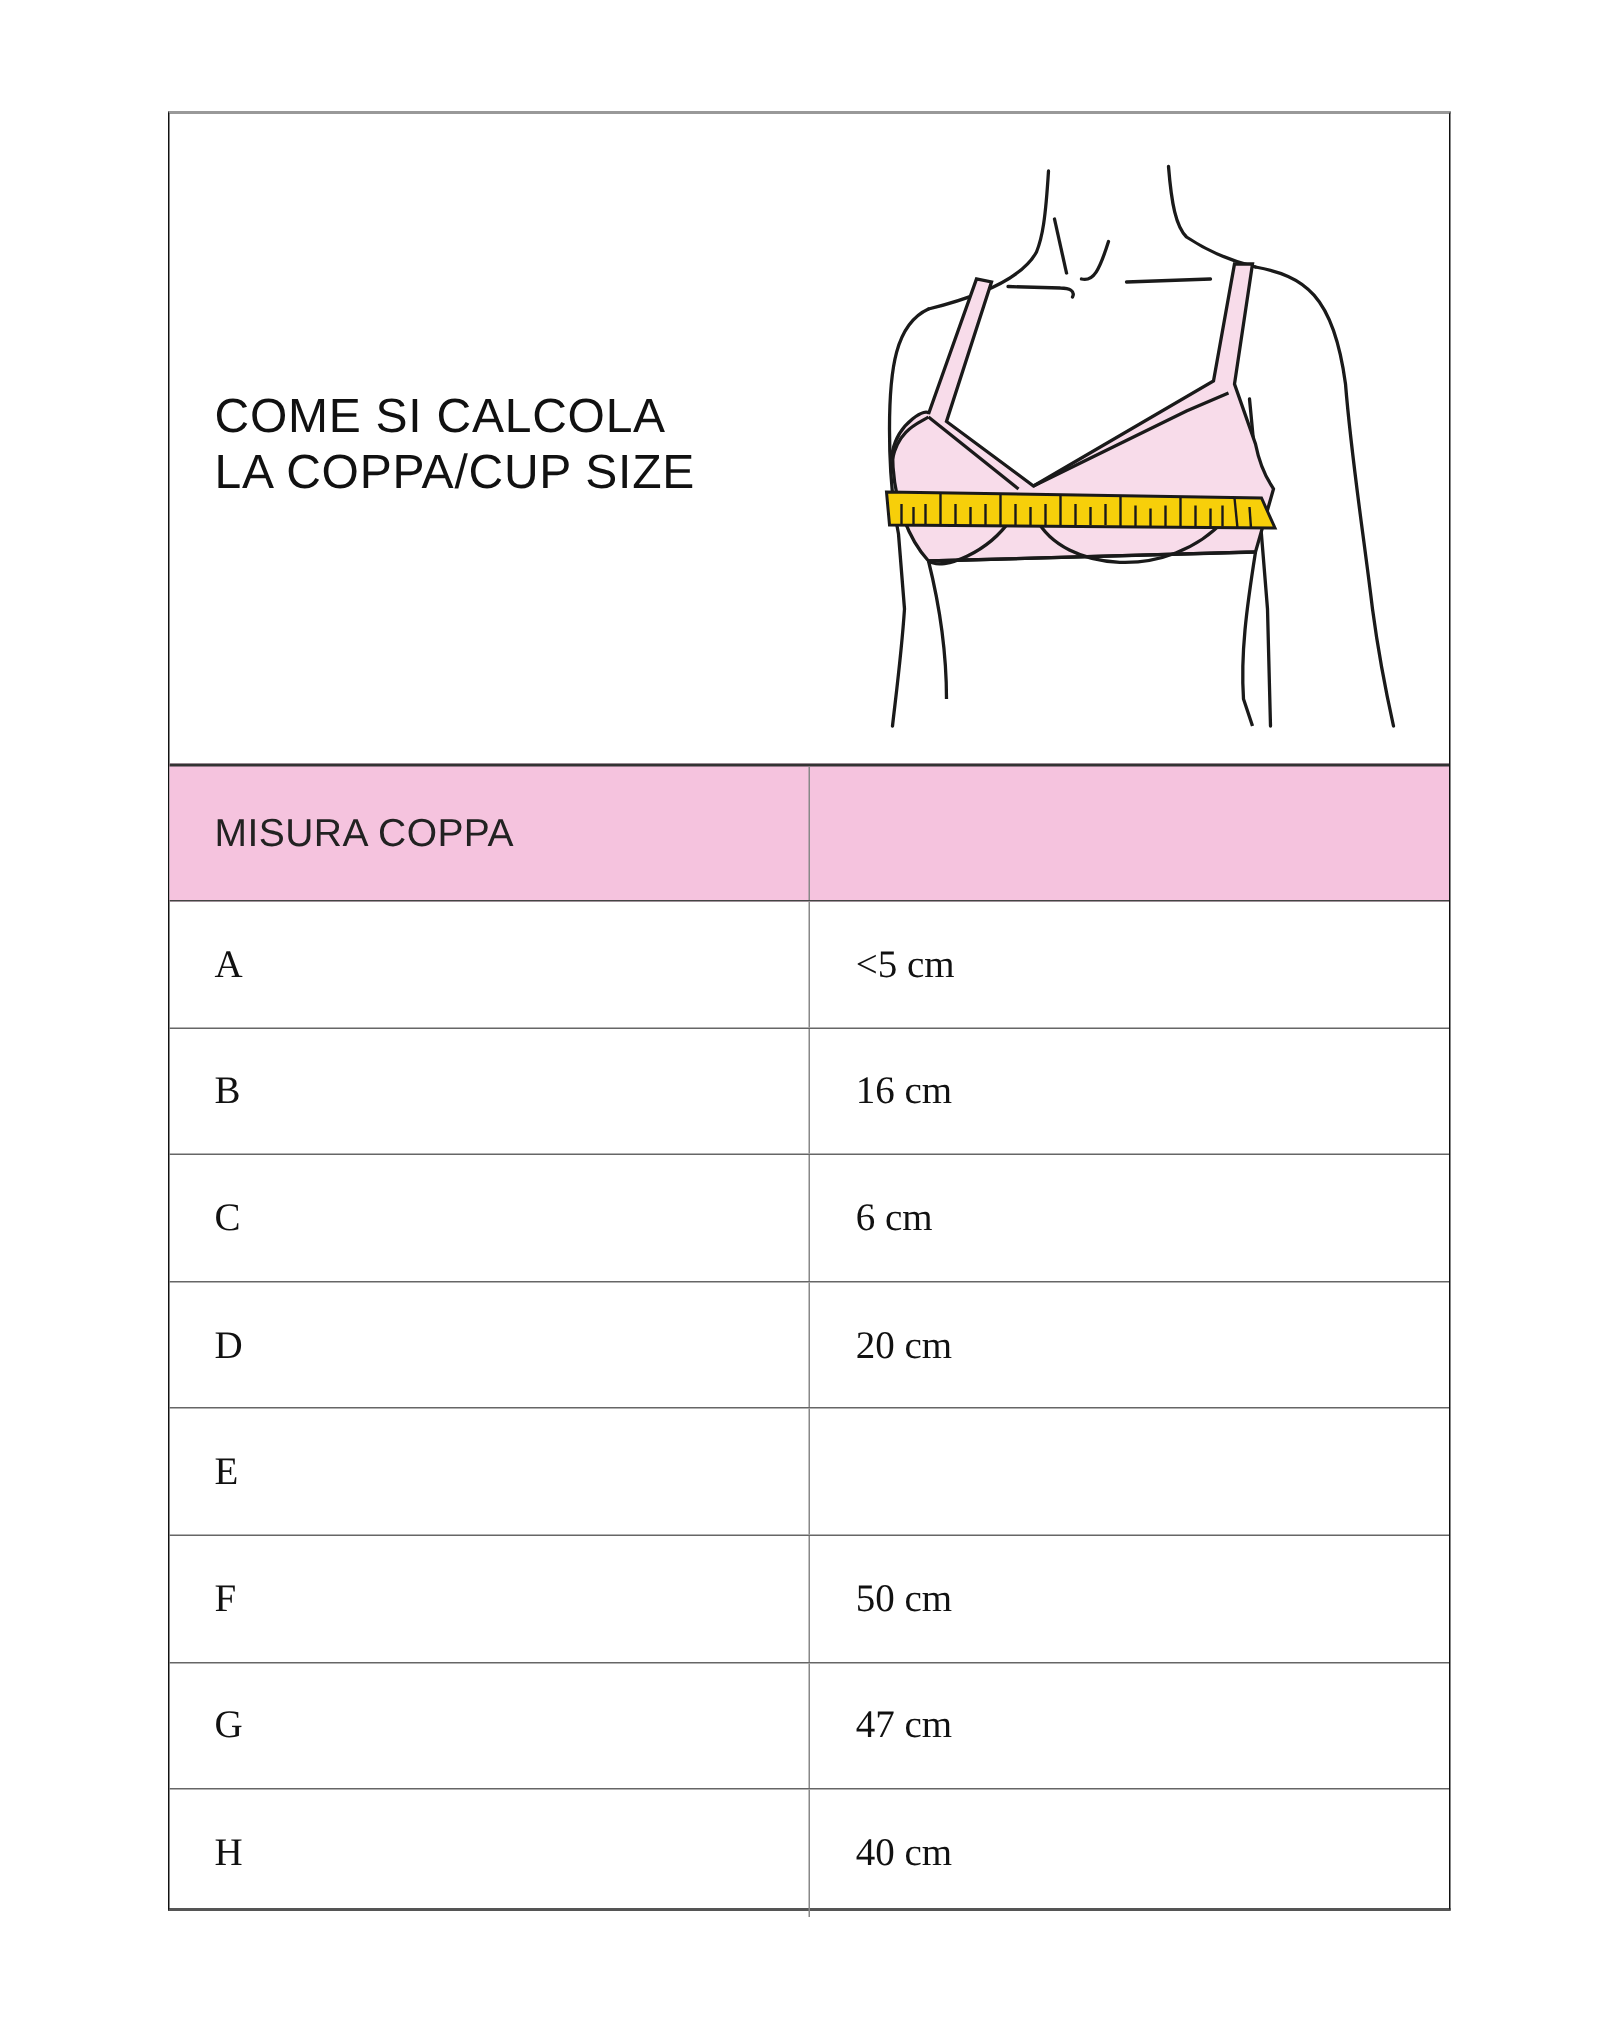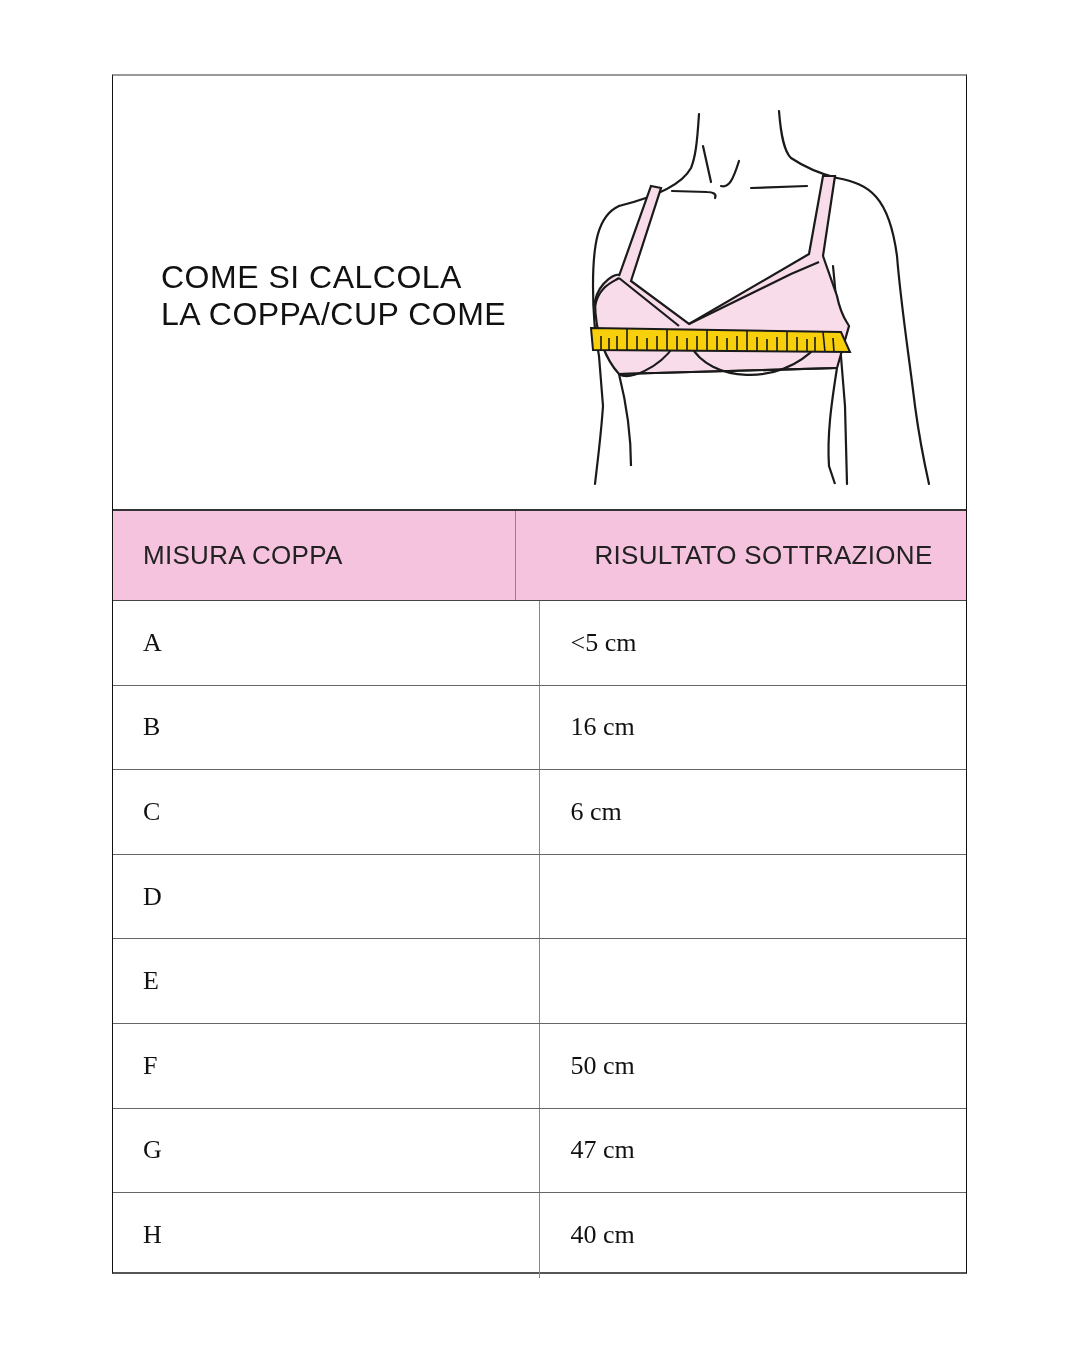--- a/index.html
+++ b/index.html
@@ -10,21 +10,21 @@
     border-top:2px solid #999; border-bottom:2px solid #555;
     box-sizing:border-box;
   }
   .top { position:absolute; left:0; top:0; width:100%; height:433px; }
   .title {
     position:absolute; left:30px; top:183px;
     font-family:"Liberation Sans", sans-serif;
     font-size:32px; line-height:37px; letter-spacing:0.5px;
     color:#111; font-weight:normal;
   }
-  .title span { display:block;margin-left:18px; }
+  .title span { display:block; }
   .illus { position:absolute; left:466px; top:30px; width:360px; height:380px; }
   .table { position:absolute; left:0; top:433px; width:100%; }
   .hdr {
     display:flex; height:92px; background:#f5c3de;
     border-top:2px solid #333; border-bottom:1.5px solid #444;
     box-sizing:border-box;
     gap:48px;
   }
   .cell {
     width:50%; box-sizing:border-box; display:flex; align-items:center;
@@ -44,21 +44,21 @@
     font-family:"Liberation Serif", serif; font-size:26px; color:#111;
   }
 </style>
 </head>
 <body>
 
 <div class="frame">
   <div class="top">
     <h1 class="title" style="margin:0;">
       <span>COME SI CALCOLA</span>
-      <span>LA COPPA/CUP COME</span>
+      <span>LA COPPA/CUP SIZE</span>
     </h1>
 
     <svg class="illus" viewBox="0 0 360 380" xmlns="http://www.w3.org/2000/svg">
       <g fill="none" stroke="#1a1a1a" stroke-width="2.2" stroke-linecap="round" stroke-linejoin="round">
 
         <path d="M120 8 C118 40 116 52 112 62 C100 84 60 95 40 100"></path>
         <path d="M200 5 C202 30 205 45 212 52 C230 64 250 70 258 72"></path>
         <path d="M124 40 L132 76"></path>
         <path d="M160 55 C154 74 150 82 142 80"></path>
         <path d="M93 85 L128 86 C134 86 138 88 136 92"></path>
@@ -114,36 +114,36 @@
       <g fill="none" stroke="#1a1a1a" stroke-width="2.2">
         <path d="M40 268 C48 300 52 330 52 360"></path>
         <path d="M258 262 C252 300 248 330 250 360 L256 378"></path>
       </g>
     </svg>
   </div>
 
   <div class="table">
     <div class="hdr">
       <div class="cell left">MISURA COPPA</div>
-      <div class="cell right">RISULTATO SOTTRAZIONE</div>
     </div>
     <div class="row">
       <div class="cell left">A</div>
       <div class="cell right">&lt;5 cm</div>
     </div>
     <div class="row">
       <div class="cell left">B</div>
       <div class="cell right">16 cm</div>
     </div>
     <div class="row">
       <div class="cell left">C</div>
       <div class="cell right">6 cm</div>
     </div>
     <div class="row">
       <div class="cell left">D</div>
+      <div class="cell right">20 cm</div>
     </div>
     <div class="row">
       <div class="cell left">E</div>
     </div>
     <div class="row">
       <div class="cell left">F</div>
       <div class="cell right">50 cm</div>
     </div>
     <div class="row">
       <div class="cell left">G</div>

